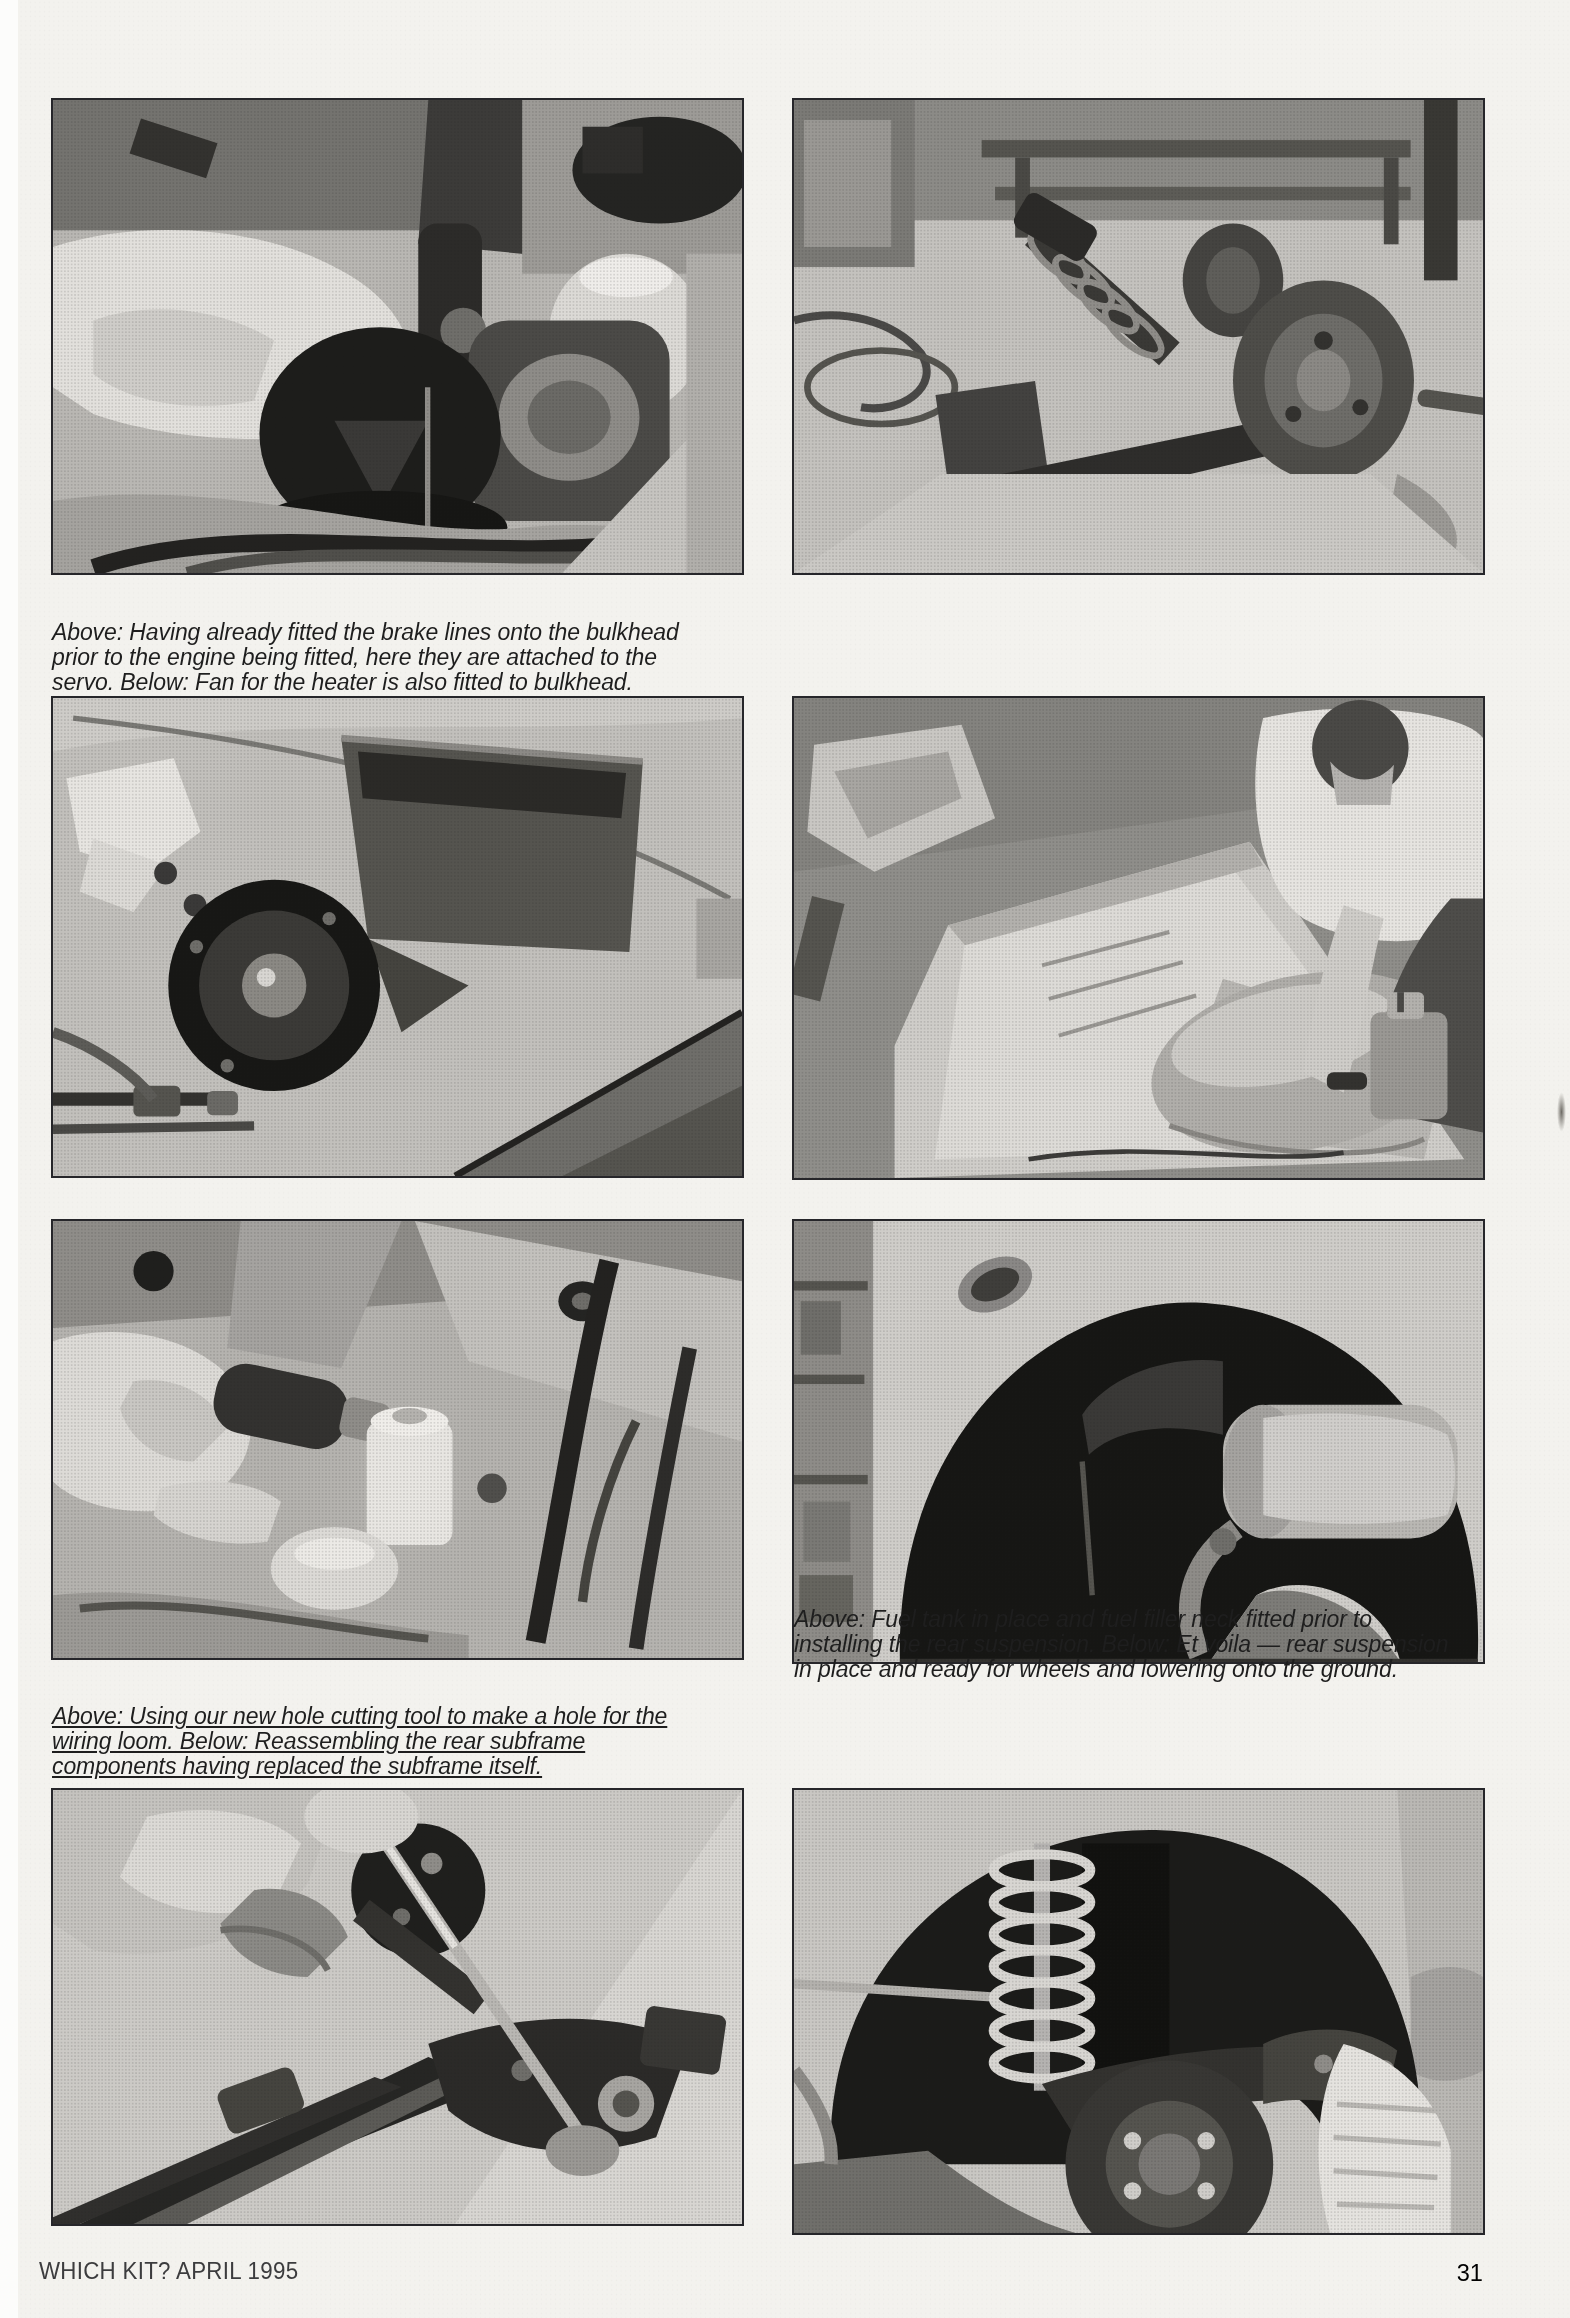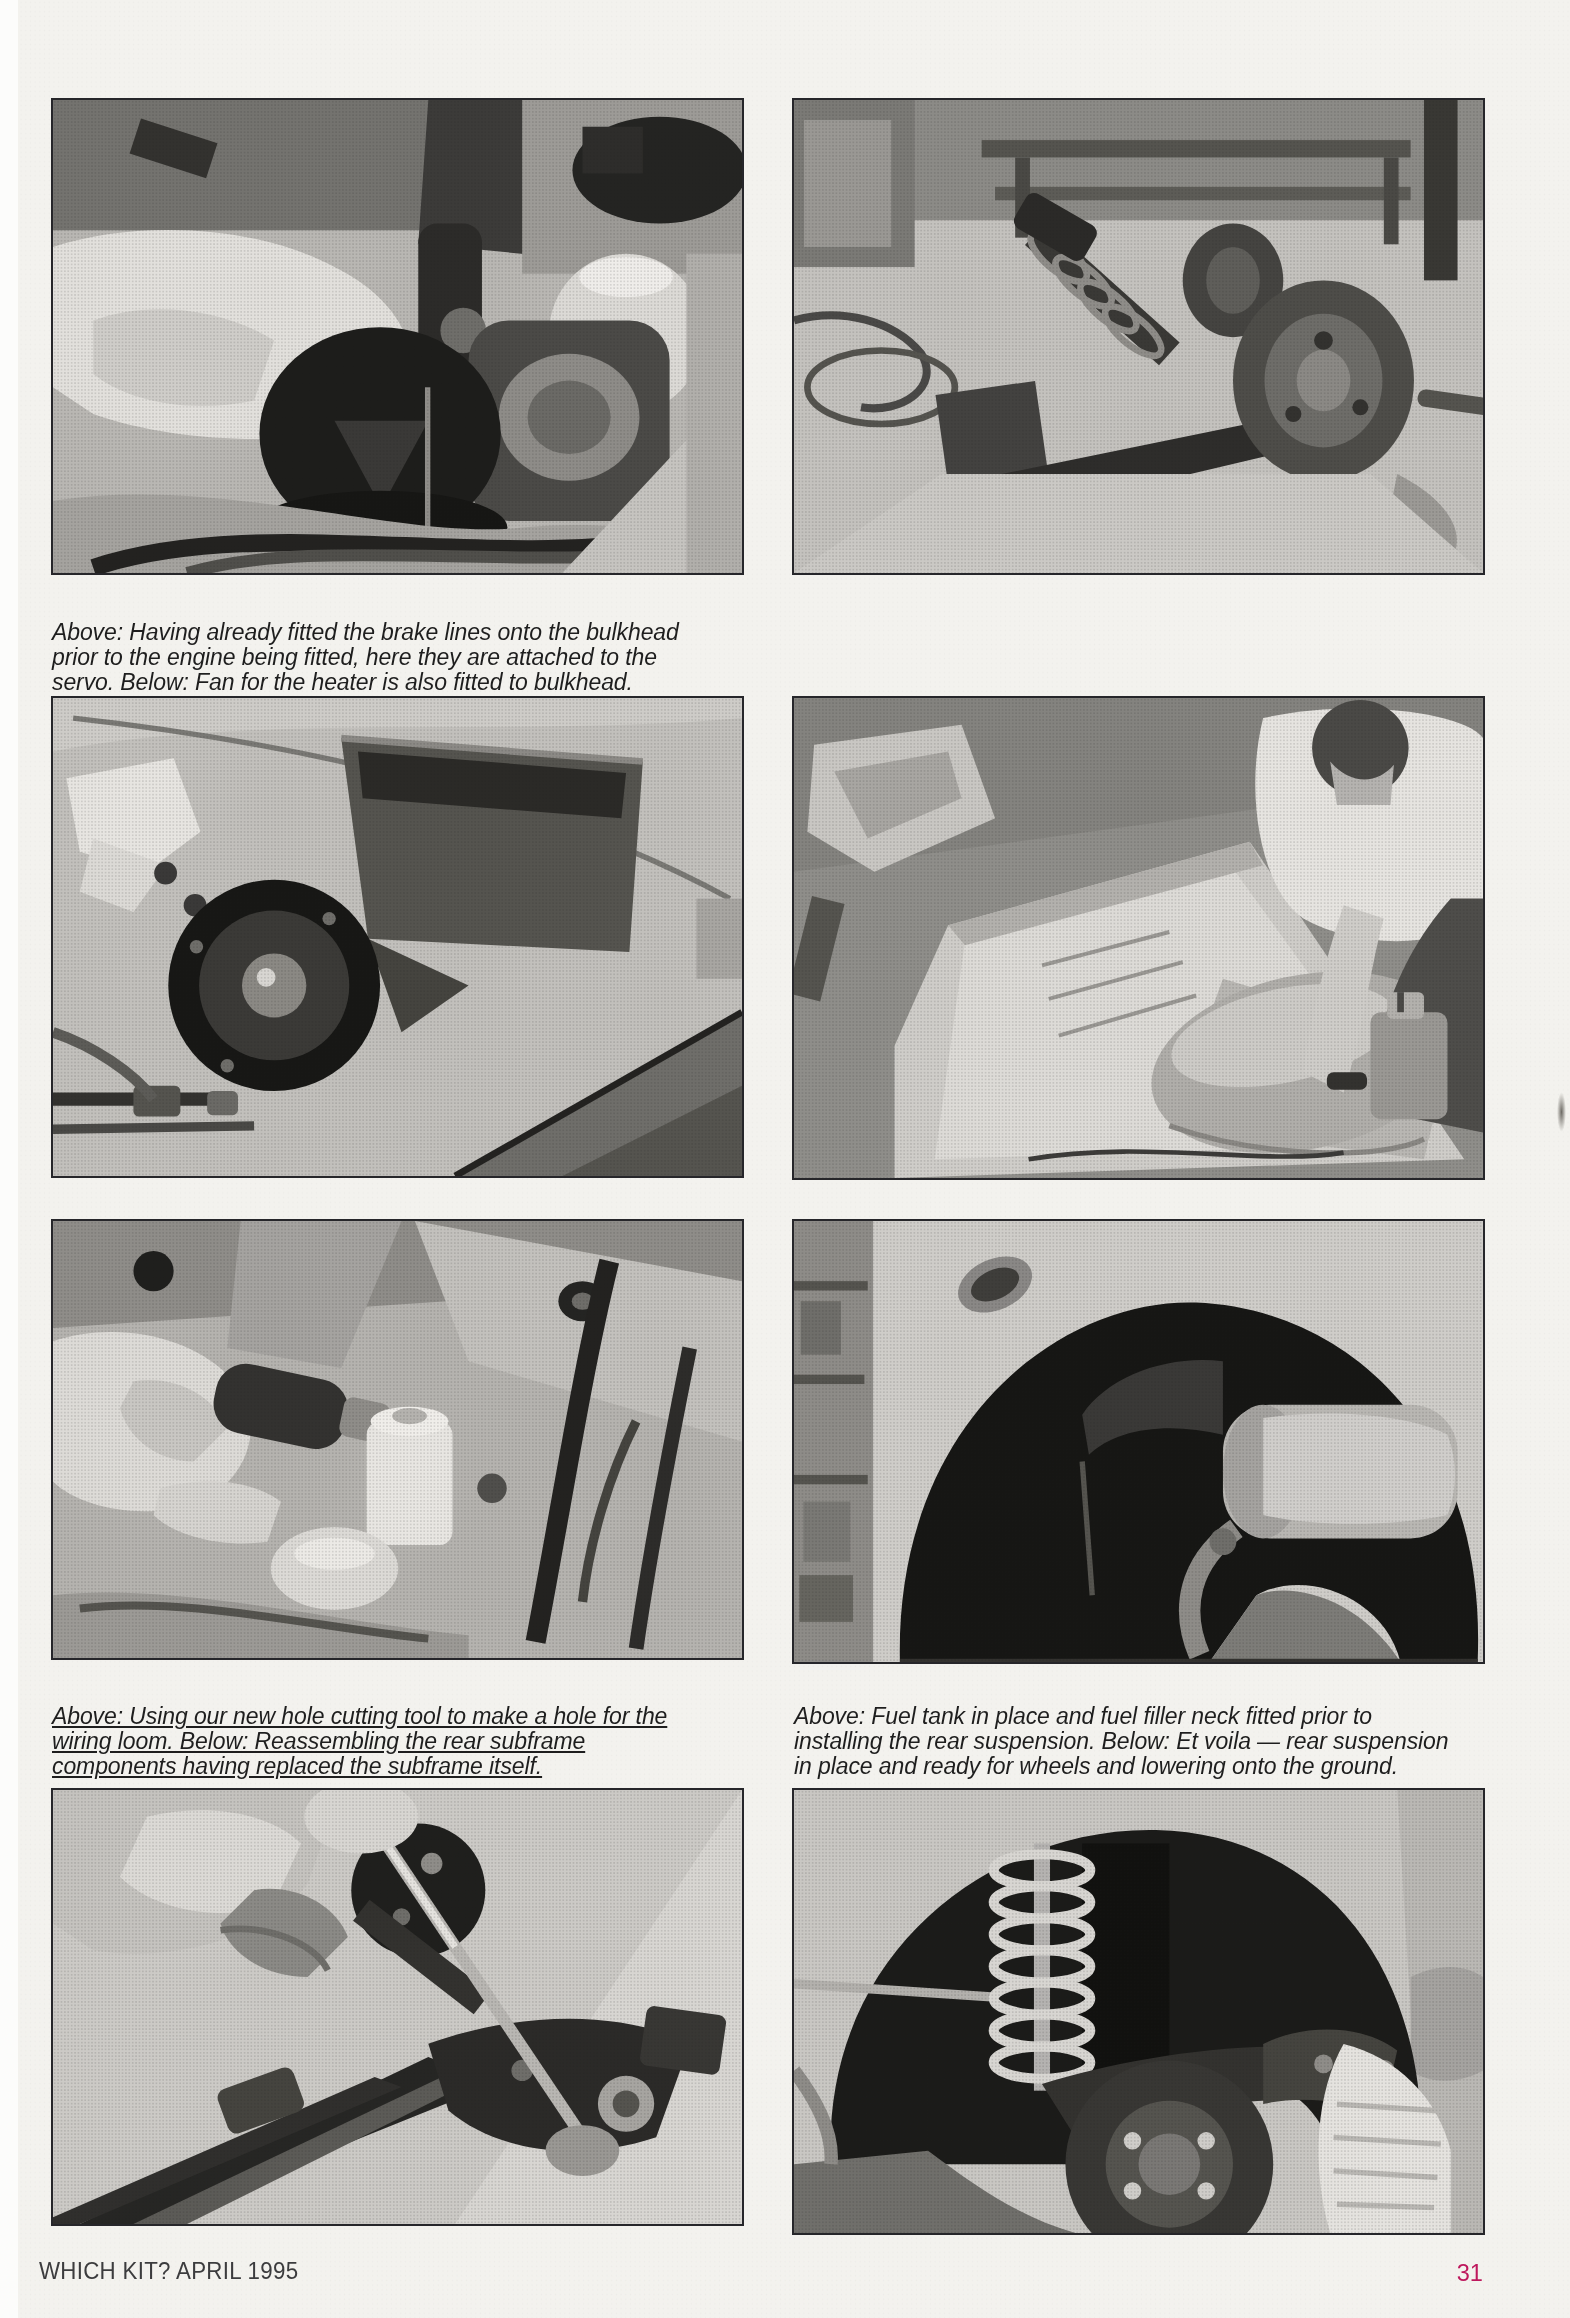--- a/index.html
+++ b/index.html
@@ -40,21 +40,21 @@
     letter-spacing:-0.1px;
   }
   .footer-left{
     position:absolute;left:39px;top:2257px;
     font-size:24px;color:#3c3c3e;letter-spacing:0.3px;
     transform:scaleX(0.93);transform-origin:left center;
   }
   .page-number{
     position:absolute;left:1416px;top:2260px;width:67px;
     text-align:right;
-    font-size:23.6px;color:#be185d;
+    font-size:23.6px;color:#000000;
   }
   .smudge{position:absolute;left:1557px;top:1092px;width:9.4px;height:40px;
     background:radial-gradient(ellipse at center,#6d6a64 0%,rgba(109,106,100,0) 70%);}
 </style>
 </head>
 <body>
 
 <div class="page">
   <div class="scan-edge"></div>
 
@@ -248,21 +248,21 @@
       <path d="M620,660 L690,560 C740,540 840,560 905,660 Z" fill="#7d7c78"></path>
       <path d="M430,360 L445,560" stroke="#55544f" stroke-width="8"></path>
       <path d="M158,660 L1020,660" stroke="#33322f" stroke-width="10"></path>
     </svg>
     <div class="ht"></div>
   </div>
 
   <p class="caption" style="left:52px;top:1681px;width:715px;text-decoration:underline;">Above: Using our new hole cutting tool to make a hole for the
 wiring loom. Below: Reassembling the rear subframe
 components having replaced the subframe itself.</p>
-  <p class="caption" style="left:794px;top:1681px;width:715px;">Above: Fuel tank in place and fuel filler neck fitted prior to
+  <p class="caption" style="left:794px;top:1584px;width:715px;">Above: Fuel tank in place and fuel filler neck fitted prior to
 installing the rear suspension. Below: Et voila — rear suspension
 in place and ready for wheels and lowering onto the ground.</p>
 
   <div class="photo" style="left:51px;top:1788px;width:693px;height:438px;">
     <svg viewBox="0 0 1028 650" preserveAspectRatio="none">
       <rect width="1028" height="650" fill="#cccac6"></rect>
       <polygon points="1028,0 1028,650 600,650" fill="#d8d6d2"></polygon>
       <path d="M0,0 L430,0 L380,140 C320,220 180,260 60,240 L0,200 Z" fill="#c5c3bf"></path>
       <path d="M140,40 C220,20 320,30 370,80 L330,170 C250,200 150,180 100,130 Z" fill="#dcdad6"></path>
       <path d="M300,150 C360,140 420,170 440,220 L380,280 C310,280 260,240 250,200 Z" fill="#8b8a86"></path>

